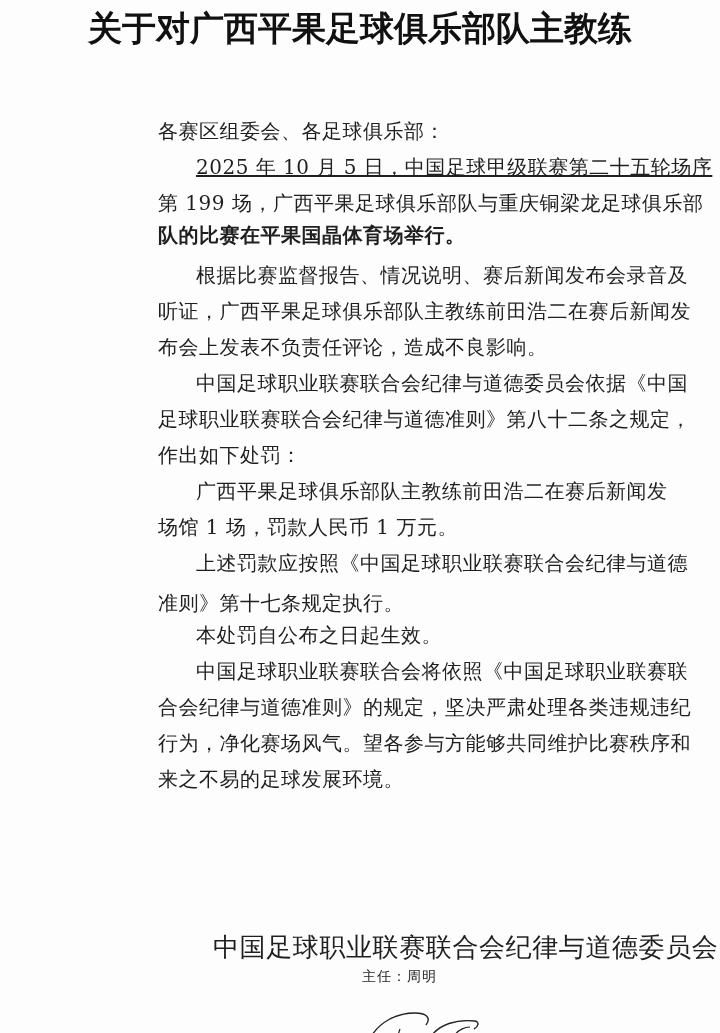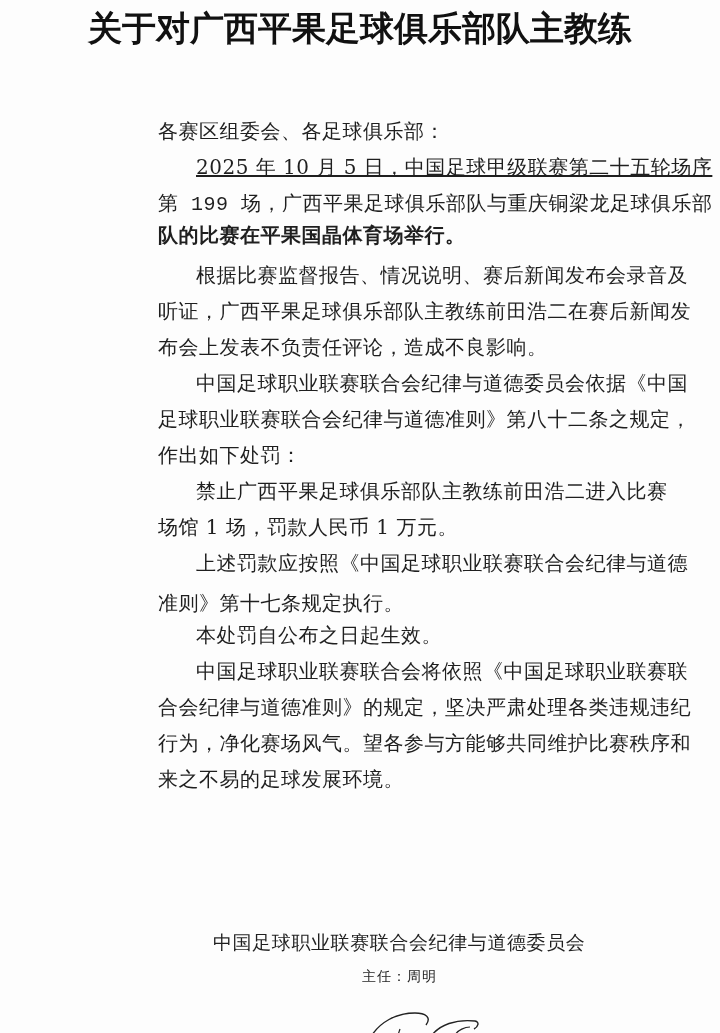--- a/index.html
+++ b/index.html
@@ -33,21 +33,21 @@
     color: #1f1f1f;
     letter-spacing: 0.5px;
     white-space: nowrap;
   }
   .line { position: absolute; left: 0; white-space: nowrap; margin-left: 48px; }
   .indent { left: 38px; }
   .sig-org {
     position: absolute;
     left: 213px; top: 930px;
     font-family: "DejaVu Serif", serif;
-    font-size: 19px;
+    font-size: 26px;
     letter-spacing: 0.6px;
     color: #1f1f1f;
     white-space: nowrap;
   }
   .sig-director {
     position: absolute;
     left: 362px; top: 968px;
     font-family: "DejaVu Serif", serif;
     font-size: 14px;
     letter-spacing: 1px;
@@ -60,32 +60,32 @@
 <body>
 
 <div class="page">
 
   <div class="title l1">关于对广西平果足球俱乐部队主教练</div>
 
   <div class="body-text" style="top:118px;">
     <div class="line" style="top:0px;">各赛区组委会、各足球俱乐部：</div>
 
     <div class="line indent" style="top:36px;text-decoration:underline;">2025 年 10 月 5 日，中国足球甲级联赛第二十五轮场序</div>
-    <div class="line" style="top:72px;font-family:Liberation Mono, monospace;">第 199 场，广西平果足球俱乐部队与重庆铜梁龙足球俱乐部</div>
+    <div class="line" style="top:72px;">第 199 场，广西平果足球俱乐部队与重庆铜梁龙足球俱乐部</div>
     <div class="line" style="top:104px;font-weight:bold;">队的比赛在平果国晶体育场举行。</div>
 
     <div class="line indent" style="top:144px;">根据比赛监督报告、情况说明、赛后新闻发布会录音及</div>
     <div class="line" style="top:180px;">听证，广西平果足球俱乐部队主教练前田浩二在赛后新闻发</div>
     <div class="line" style="top:216px;">布会上发表不负责任评论，造成不良影响。</div>
 
     <div class="line indent" style="top:252px;">中国足球职业联赛联合会纪律与道德委员会依据《中国</div>
     <div class="line" style="top:288px;">足球职业联赛联合会纪律与道德准则》第八十二条之规定，</div>
     <div class="line" style="top:324px;">作出如下处罚：</div>
 
-    <div class="line indent" style="top:360px;">禁止广西平果足球俱乐部队主教练前田浩二进入比赛</div>
+    <div class="line indent" style="top:360px;">广西平果足球俱乐部队主教练前田浩二在赛后新闻发</div>
     <div class="line" style="top:396px;">场馆 1 场，罚款人民币 1 万元。</div>
 
     <div class="line indent" style="top:432px;">上述罚款应按照《中国足球职业联赛联合会纪律与道德</div>
     <div class="line" style="top:472px;">准则》第十七条规定执行。</div>
 
     <div class="line indent" style="top:504px;">本处罚自公布之日起生效。</div>
 
     <div class="line indent" style="top:540px;">中国足球职业联赛联合会将依照《中国足球职业联赛联</div>
     <div class="line" style="top:576px;">合会纪律与道德准则》的规定，坚决严肃处理各类违规违纪</div>
     <div class="line" style="top:612px;">行为，净化赛场风气。望各参与方能够共同维护比赛秩序和</div>

